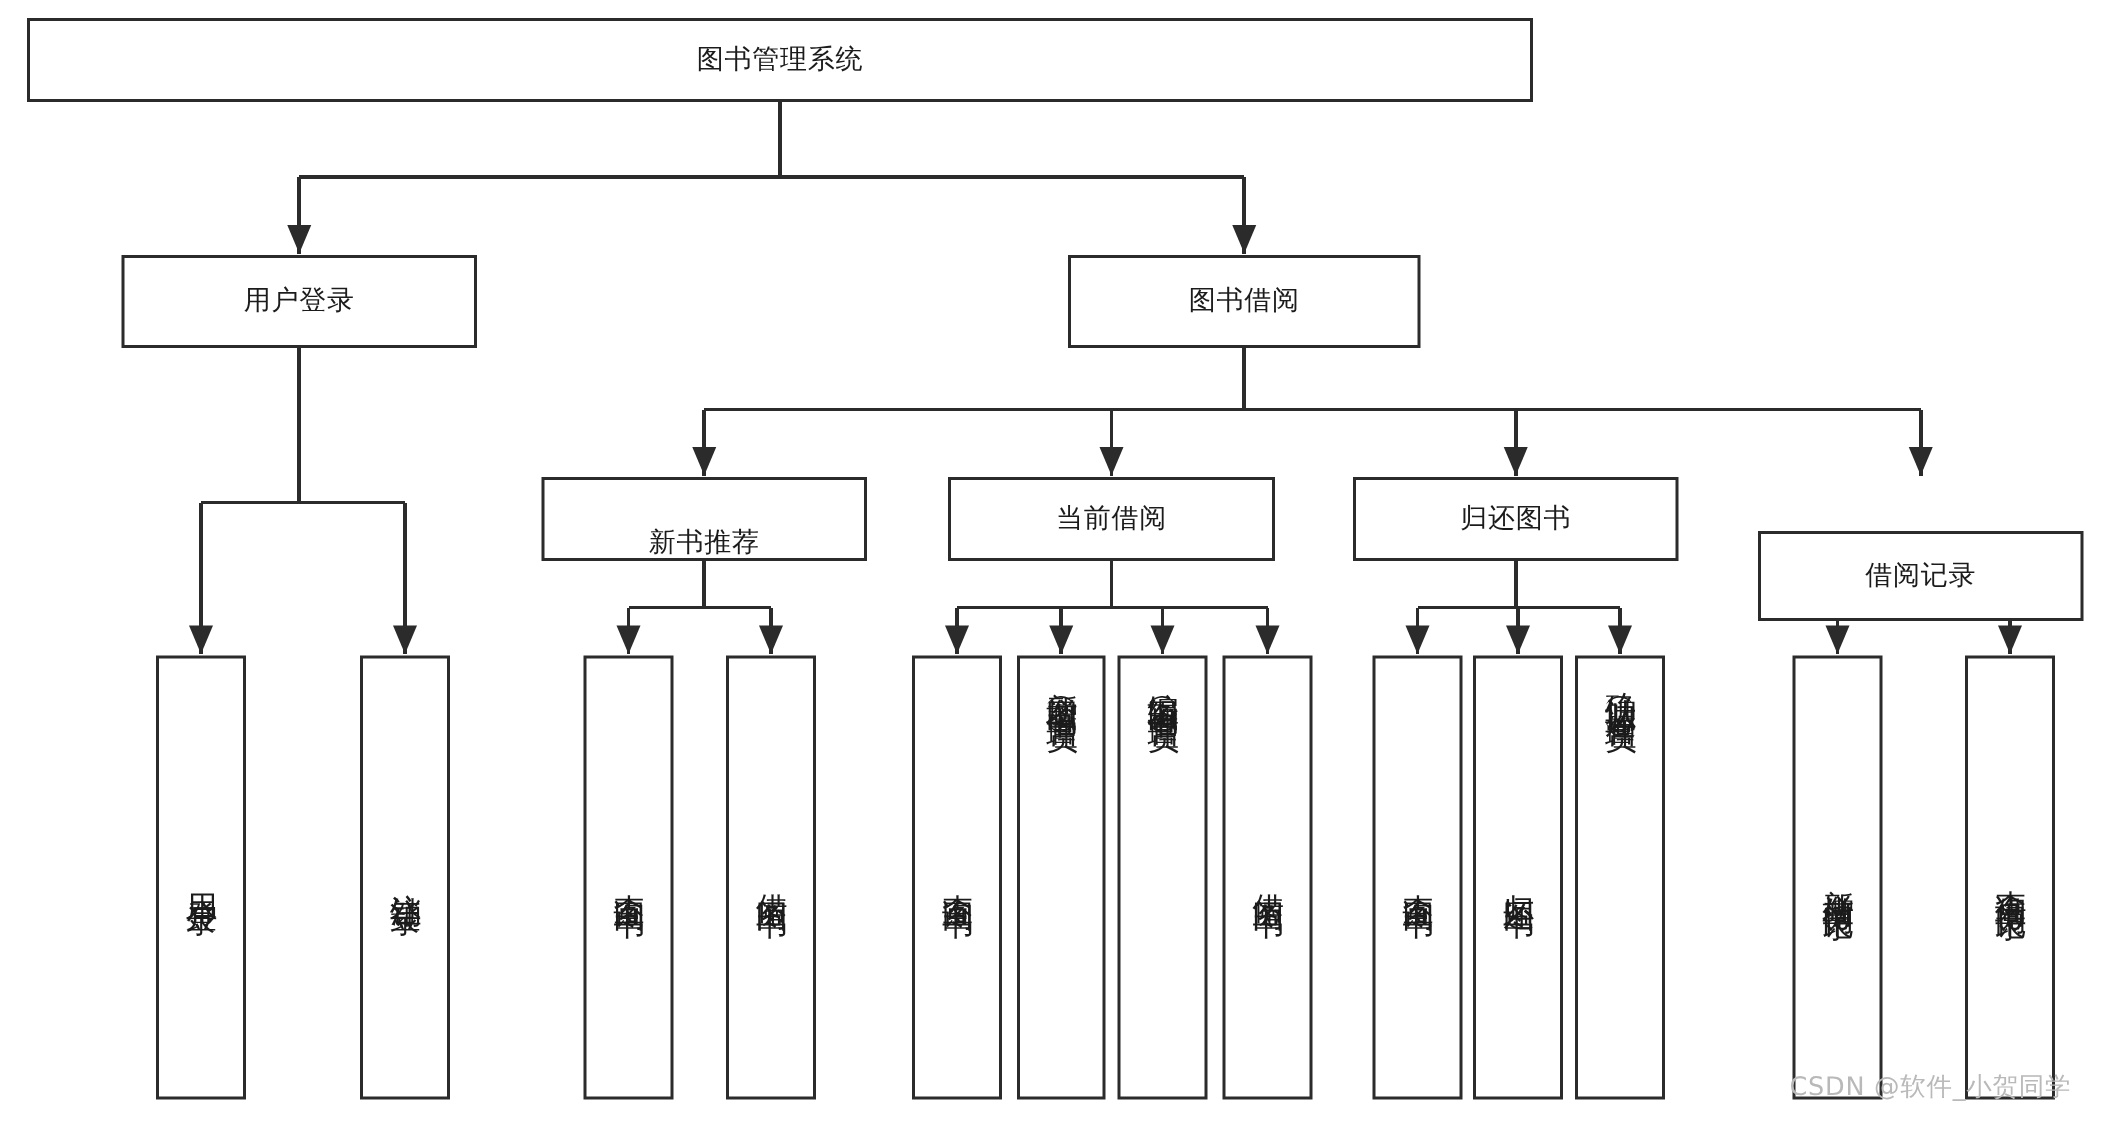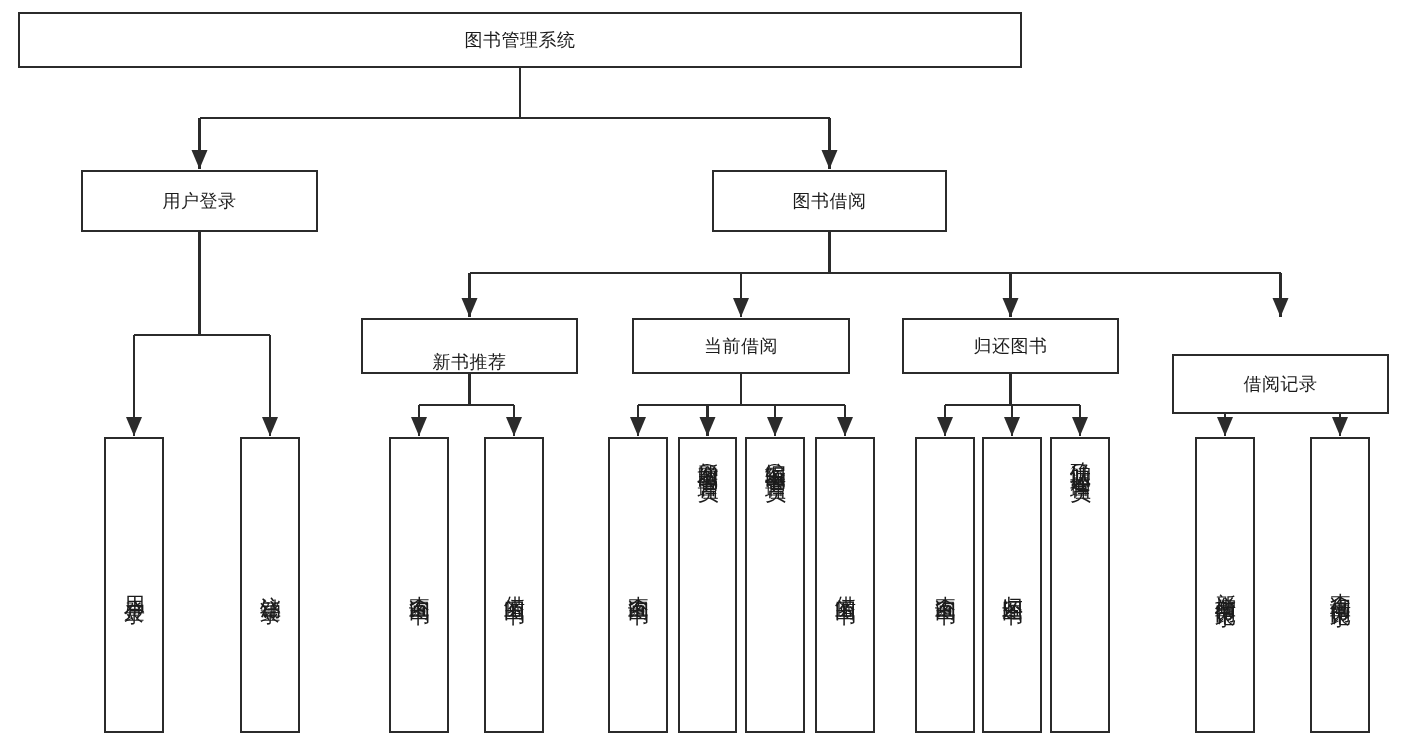--- a/index.html
+++ b/index.html
@@ -184,13 +184,14 @@
       <div class="node vertical" style="left: 1050px; top: 437px; width: 60px; height: 296px;">
         <span class="label">确认归还（管理员）</span>
       </div>
       <div class="node vertical centered" style="left: 1195px; top: 437px; width: 60px; height: 296px;">
         <span class="label">新增借阅记录</span>
       </div>
       <div class="node vertical centered" style="left: 1310px; top: 437px; width: 60px; height: 296px;">
         <span class="label">查询借阅记录</span>
       </div>
     </div>
+  <div class="watermark" style="left:1193px; top:713px;">CSDN @软件_小贺同学</div>
 </div>
 
 </body></html>

